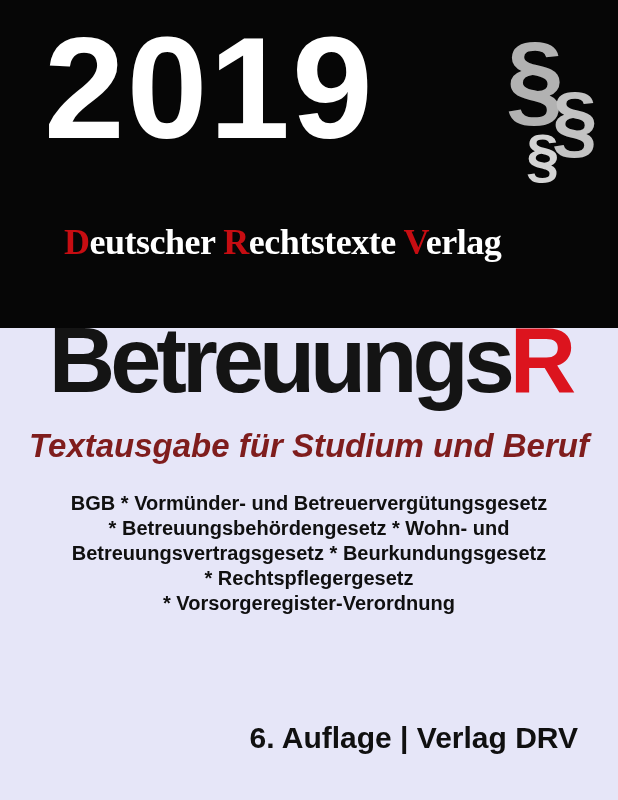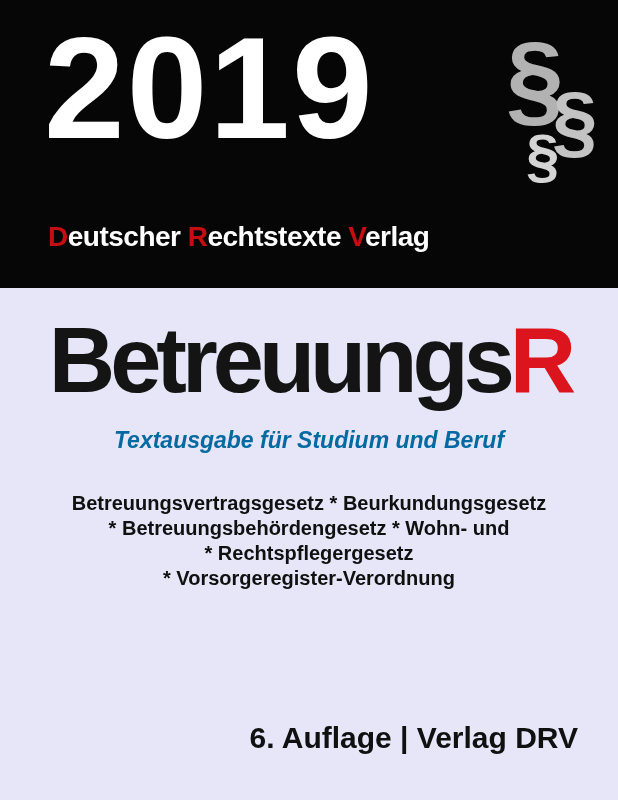--- a/index.html
+++ b/index.html
@@ -10,67 +10,68 @@
   }
   .cover {
     position: relative;
     width: 618px; height: 800px;
     background: #e6e6f8;
     overflow: hidden;
   }
   
   .header-panel {
     position: absolute; left: 0; top: 0;
-    width: 618px; height: 288px;
+    width: 618px; height: 328px;
     background: #060606;
   }
   .year {
     position: absolute; left: 44px; top: -2px;
     font-size: 145px; font-weight: 700;
     letter-spacing: 2px;
     color: #ffffff;
     line-height: 1.25;
   }
   .section-signs { position: absolute; left: 0; top: 0; width: 618px; height: 276px; }
   .ssign {
     position: absolute;
     font-weight: 700;
     line-height: 0.85;
     user-select: none;
   }
   .ssign.s1 { left: 506px; top: 34px;  font-size: 104px; color: #b2b2b2; }
   .ssign.s2 { left: 552px; top: 86px;  font-size: 82px;  color: #c3c3c3; }
   .ssign.s3 { left: 526px; top: 130px; font-size: 60px;  color: #d4d4d4; }
   .publisher {
-    position: absolute; left: 48px; top: 221px;
-    font-size: 28px; font-weight: 700;
+    position: absolute; left: 64px; top: 221px;
+    font-size: 36px; font-weight: 700;
     letter-spacing: -0.5px;
     color: #ffffff;
     white-space: nowrap;
+    font-family: Liberation Serif, serif;
   }
   .seg-red { color: #c60d12; }
   
   .cover-body { position: absolute; left: 0; top: 276px; width: 618px; height: 524px; }
   .book-title {
     position: absolute; left: 0; top: 37px;
     width: 618px; margin: 1px;
     text-align: center;
     font-size: 92px; font-weight: 700;
     letter-spacing: -5px;
     line-height: 1;
     color: #141414;
     white-space: nowrap;
   }
   .book-title .seg-red { color: #dc141e; }
   .book-subtitle {
     position: absolute; left: 0; top: 151px;
     width: 618px;
     text-align: center;
-    font-size: 23px; font-weight: 700; font-style: italic;
-    color: #0369a1;
+    font-size: 33px; font-weight: 700; font-style: italic;
+    color: #7f1d1d;
   }
   .contents-list {
     position: absolute; left: 0; top: 215px;
     width: 618px;
     text-align: center;
     font-size: 20px; font-weight: 700;
     line-height: 25px;
     color: #101010;
   }
   .edition-line {
@@ -96,22 +97,23 @@
 
     <div class="publisher"><span class="seg-red">D</span><span>eutscher </span><span class="seg-red">R</span><span>echtstexte </span><span class="seg-red">V</span><span>erlag</span></div>
   </div>
 
   <div class="cover-body">
     <h1 class="book-title"><span>Betreuungs</span><span class="seg-red">R</span></h1>
 
     <div class="book-subtitle">Textausgabe für Studium und Beruf</div>
 
     <div class="contents-list">
+        <div>BGB * Vormünder- und Betreuervergütungsgesetz</div>
+        <div>* Betreuungsbehördengesetz * Wohn- und</div>
         <div>Betreuungsvertragsgesetz * Beurkundungsgesetz</div>
-        <div>* Betreuungsbehördengesetz * Wohn- und</div>
         <div>* Rechtspflegergesetz</div>
         <div>* Vorsorgeregister-Verordnung</div>
       </div>
 
     <div class="edition-line">6. Auflage | Verlag DRV</div>
   </div>
 
 </div>
 
 </body></html>

